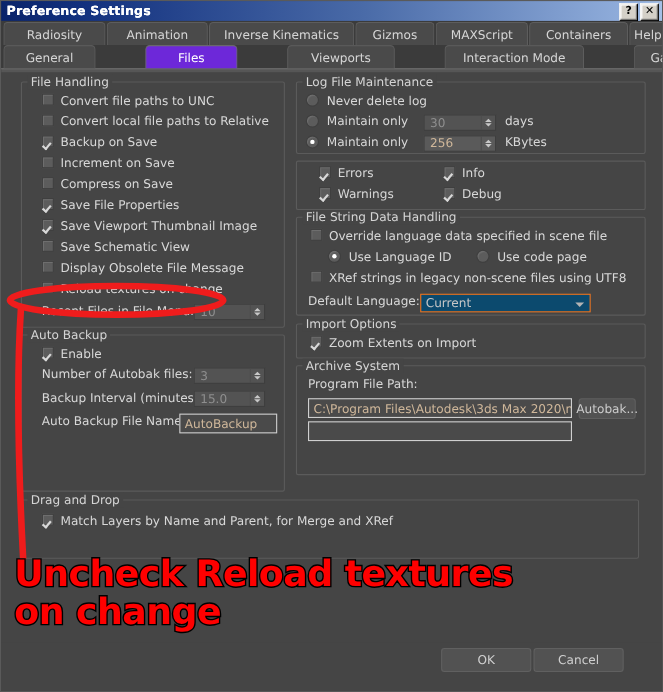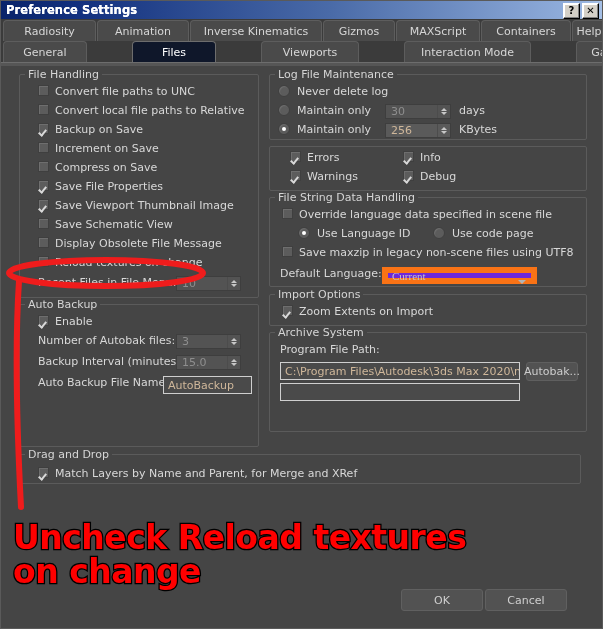--- a/index.html
+++ b/index.html
@@ -73,21 +73,21 @@
     font-size: 11px;
     display: flex; align-items: center; justify-content: center;
     margin-right: 1px;
     box-sizing: border-box;
     cursor: default;
     height: 21px;
     white-space: nowrap;
     padding: 0 16px;
   }
   .tab.selected {
-    background: #0f172a;
+    background: #6d28d9;
     color: #ffffff;
     border-color: #6d6d6d;
   }
   .tabrow2 { margin-top: -1px; gap: 44px; }
   .tab-underline {
     height: 3px;
     background: #565656;
     border-top: 1px solid #6d6d6d;
   }
   
@@ -211,31 +211,30 @@
     display: flex; align-items: center;
     padding: 0 4px;
     box-sizing: border-box;
     color: #cfb79a;
     font-size: 11px;
     overflow: hidden;
     cursor: text;
   }
   
   .combo {
-    background: #6d28d9;
-    border: 6px solid #f97316;
+    background: #0c4a6e;
+    border: 1px solid #f97316;
     height: 17px;
     display: flex; align-items: center;
     padding: 0 4px;
     box-sizing: border-box;
     color: #c6c6c6;
     font-size: 11px;
     position: relative;
     cursor: default;
-    font-family: Liberation Serif, serif;
   }
   .combo .caret {
     position: absolute; right: 5px; top: 7px;
     width: 0; height: 0;
     border-left: 4px solid transparent;
     border-right: 4px solid transparent;
     border-top: 4px solid #b4b4b4;
   }
   
   .btn {
@@ -274,21 +273,21 @@
   
   .annot {
     position: absolute;
     left: 0; top: 0;
     width: 603px; height: 629px;
     pointer-events: none;
   }
   .annot-text {
     position: absolute;
     left: 12px;
-    top: 520px;
+    top: 504px;
     width: 470px;
     color: #ff0000;
     font-size: 33px;
     font-weight: bold;
     line-height: 1.02;
     font-family: "DejaVu Sans", "Liberation Sans", sans-serif;
     -webkit-text-stroke: 2.5px #000;
     paint-order: stroke fill;
     letter-spacing: -0.5px;
   }
@@ -420,21 +419,21 @@
               </span>
           </span>
         </div>
 
         <div class="row tall" style="margin-left:12px">
           <span class="label" style="width:120px">Auto Backup File Name:</span>
           <span class="tfield" style="width:90px;margin-left:5px">AutoBackup</span>
         </div>
       </div>
 
-      <div class="group" style="height:30px;width:562px;margin-top:7px">
+      <div class="group" style="height:54px;width:562px;margin-top:7px">
         <div class="legend">Drag and Drop</div>
         <div class="row" style="margin-left:12px;margin-top:2px">
           <span class="cb checked"></span>
           <span>Match Layers by Name and Parent, for Merge and XRef</span>
         </div>
       </div>
 
     </div>
 
     <div class="col-right">
@@ -499,21 +498,21 @@
 
         <div class="row" style="margin-left:22px">
           <span class="rb checked"></span>
           <span style="width:116px">Use Language ID</span>
           <span class="rb"></span>
           <span>Use code page</span>
         </div>
 
         <div class="row" style="margin-left:6px">
           <span class="cb"></span>
-          <span>Save maxzip in legacy non-scene files using UTF8</span>
+          <span>XRef strings in legacy non-scene files using UTF8</span>
         </div>
 
         <div class="row tall" style="margin-left:4px;margin-top:2px">
           <span class="label" style="width:102px">Default Language:</span>
           <span class="combo" style="width:155px">
             <span>Current</span>
             <span class="caret"></span>
           </span>
         </div>
       </div>

